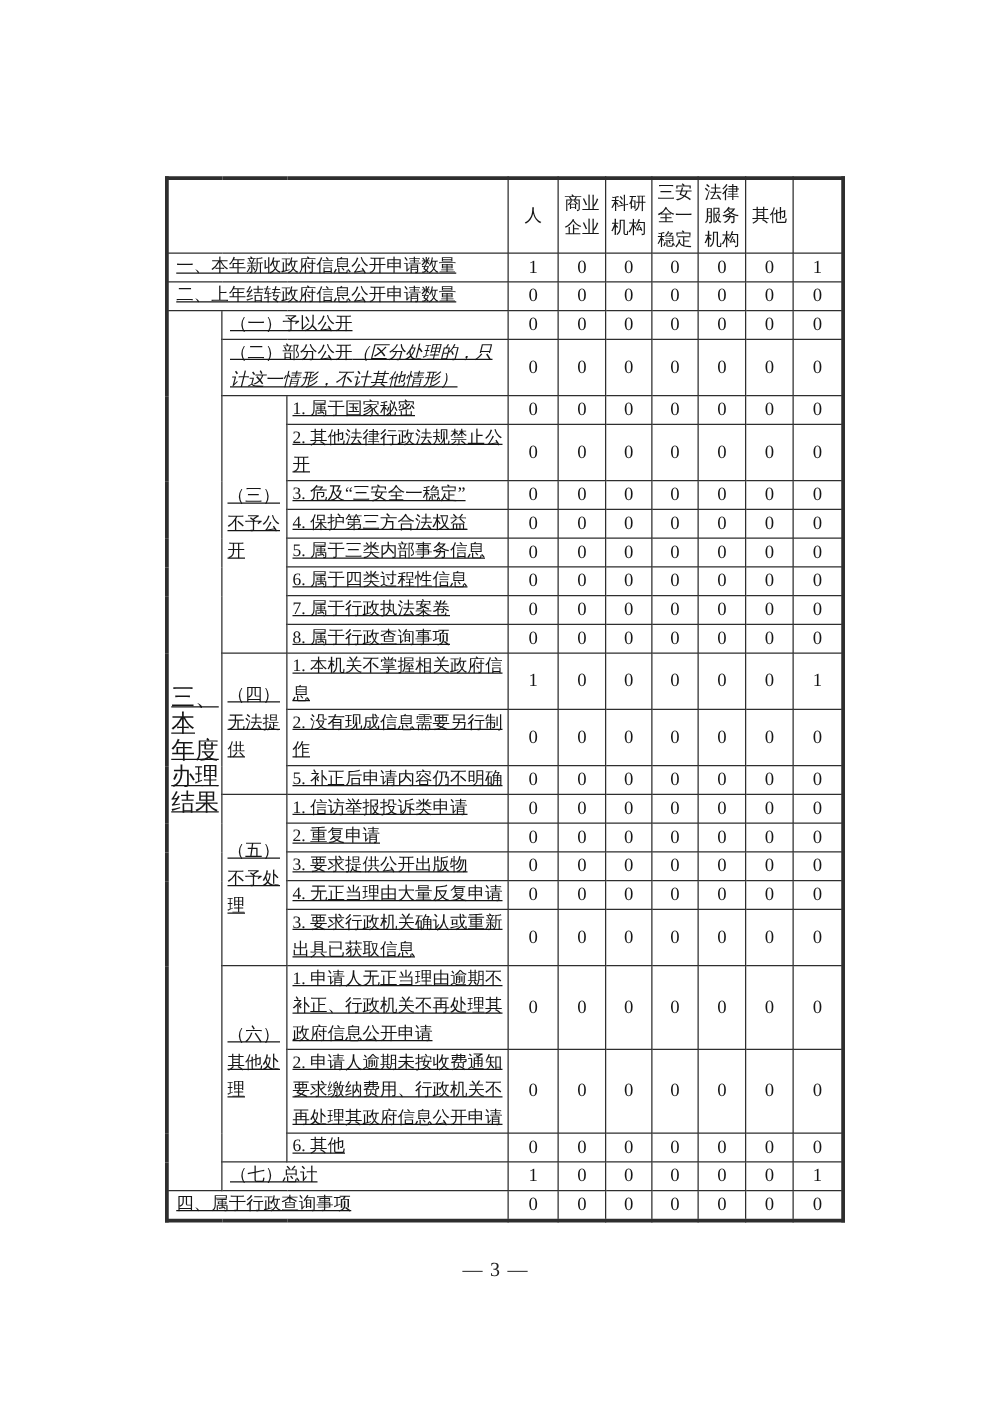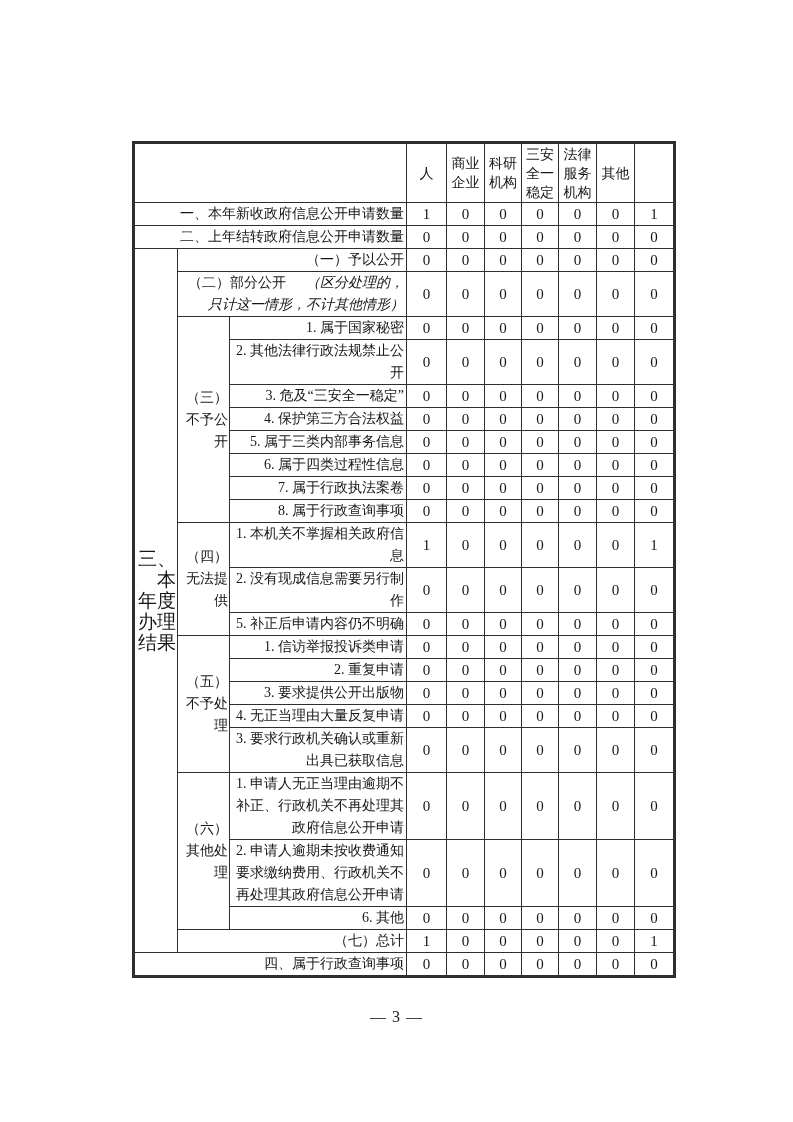--- a/index.html
+++ b/index.html
@@ -17,36 +17,37 @@
   table.report th,table.report td{
     border:1.8px solid #2e2e2e;
     vertical-align:middle;
     overflow:hidden;
   }
   th{
     font-weight:normal;font-size:14px;line-height:19px;
     text-align:center;height:58px;padding:0 1px;
   }
   td.lbl{
-    font-size:14px;line-height:22px;text-align:right;
+    font-size:14px;line-height:22px;text-align:left;
     padding:0 2px 0 6px;
+    text-decoration:underline;
   }
   td.item-lbl{padding-left:4px;}
   td.group-lbl{
     white-space:pre-line;padding-left:4px;padding-right:1px;
     line-height:22px;font-size:14px;
   }
   td.section-lbl{
     white-space:pre-line;padding:0 1px 0 2px;
     font-size:19px;line-height:21px;
   }
   td.val{
     font-size:15px;line-height:22px;text-align:center;padding:0;
   }
-  .note{font-style:italic;margin-left:20px;}
+  .note{font-style:italic;}
   .footer{
     position:absolute;top:1008px;left:0;width:100%;
     text-align:center;font-size:16px;color:#222;
     letter-spacing:1px;
   }
 </style>
 </head>
 <body>
 
 <div class="page">

